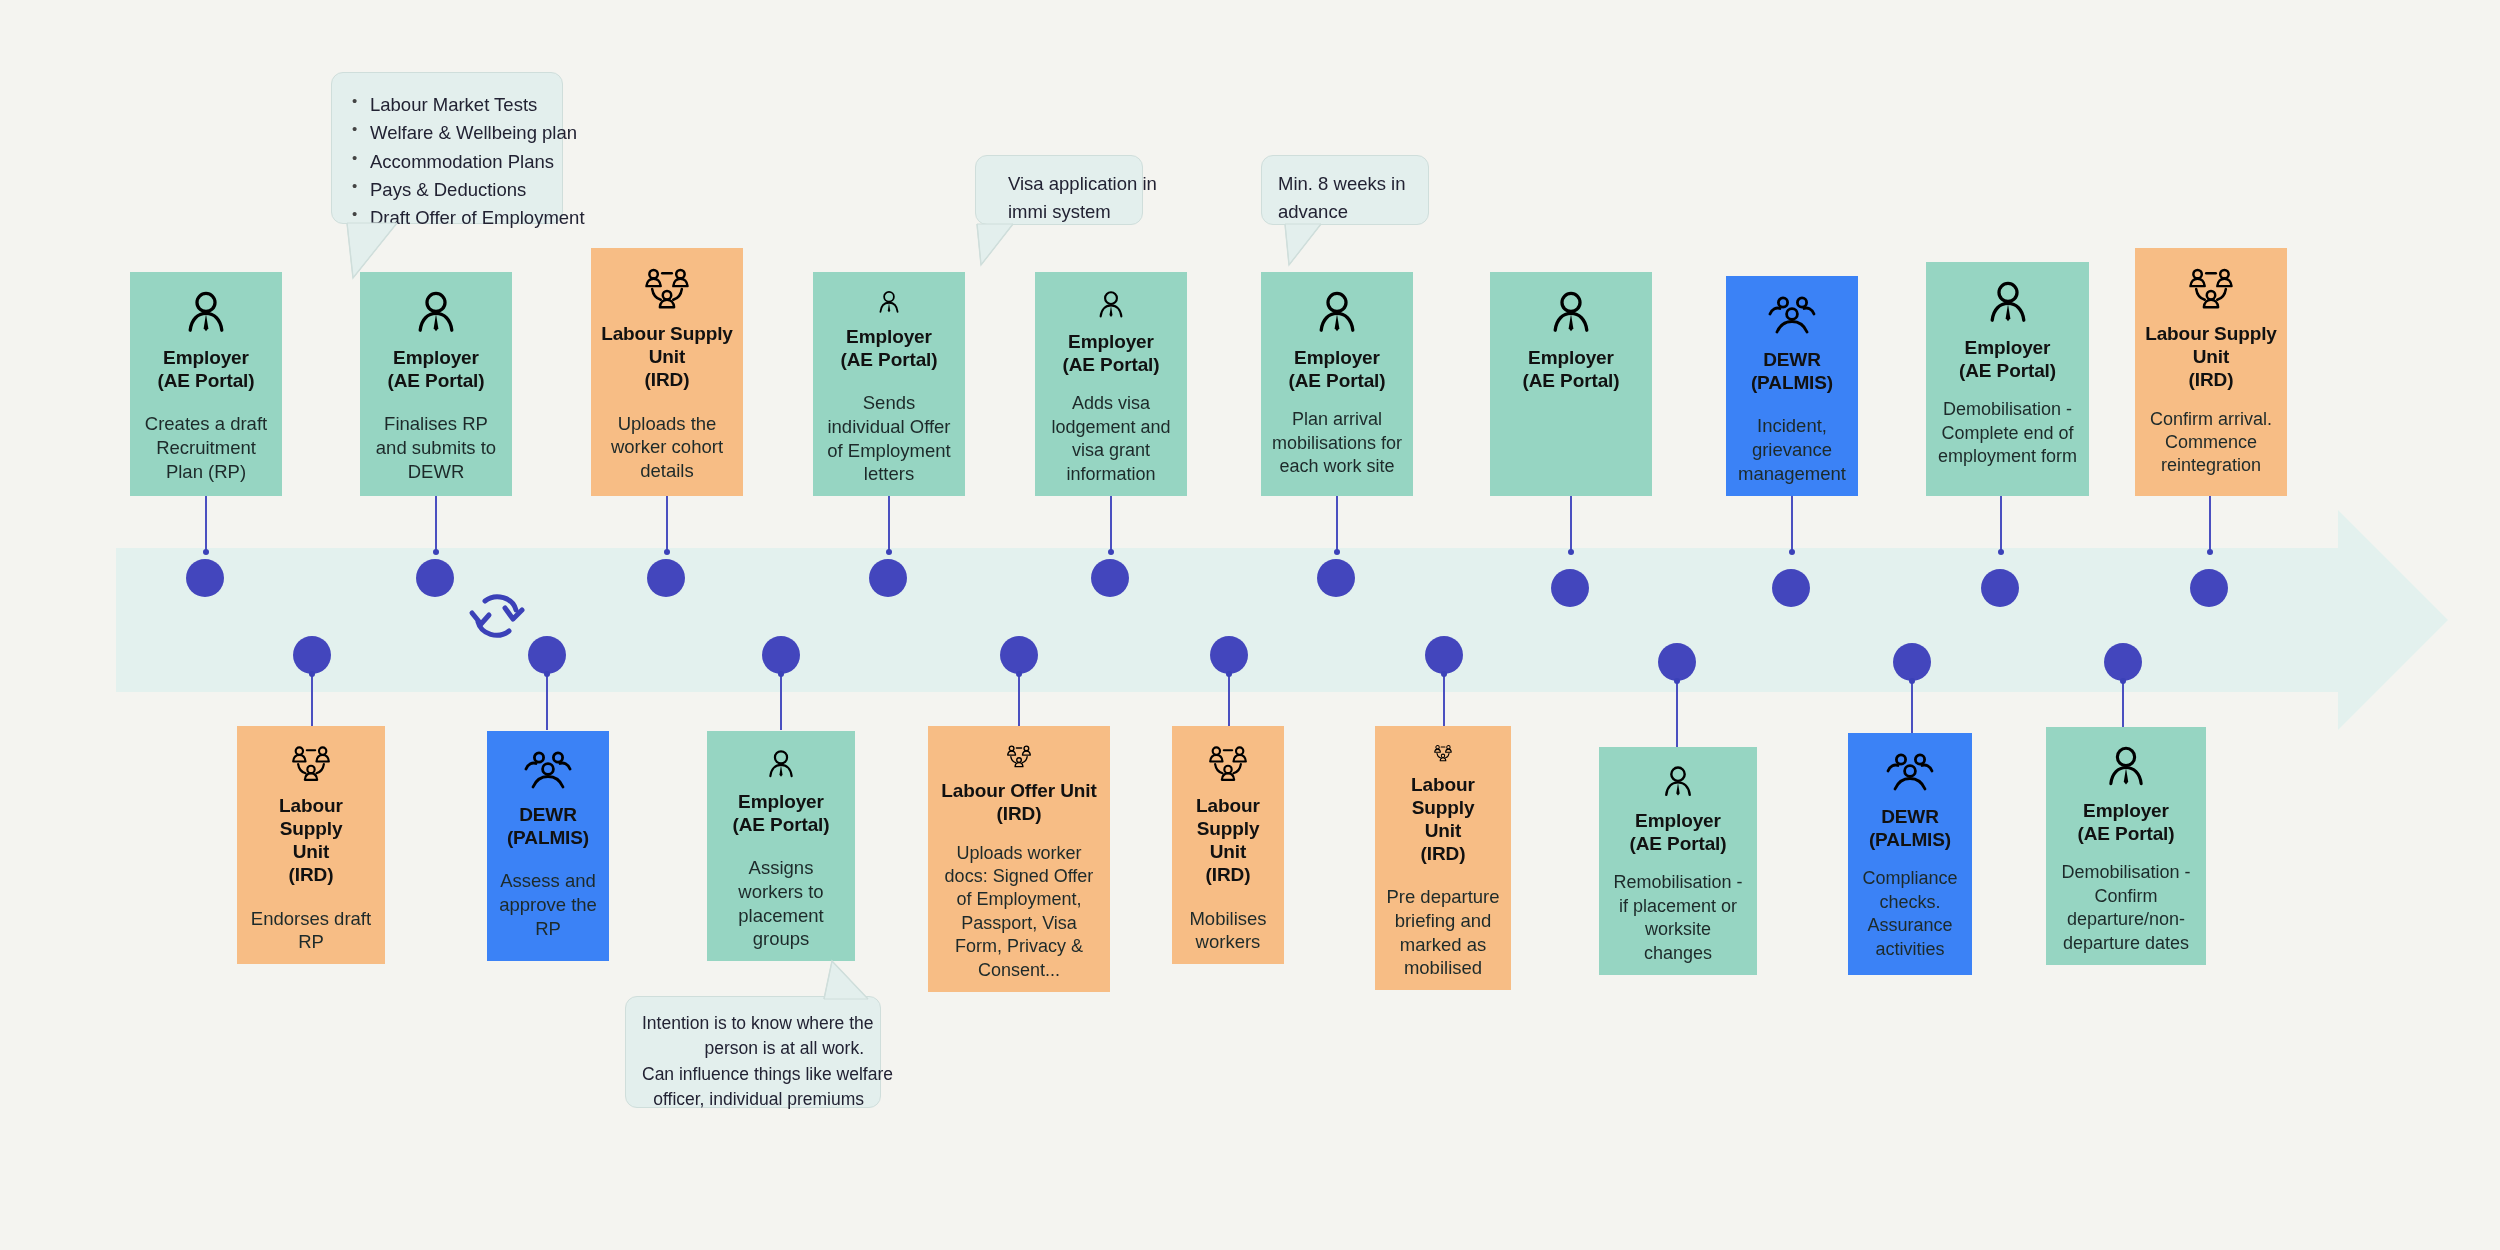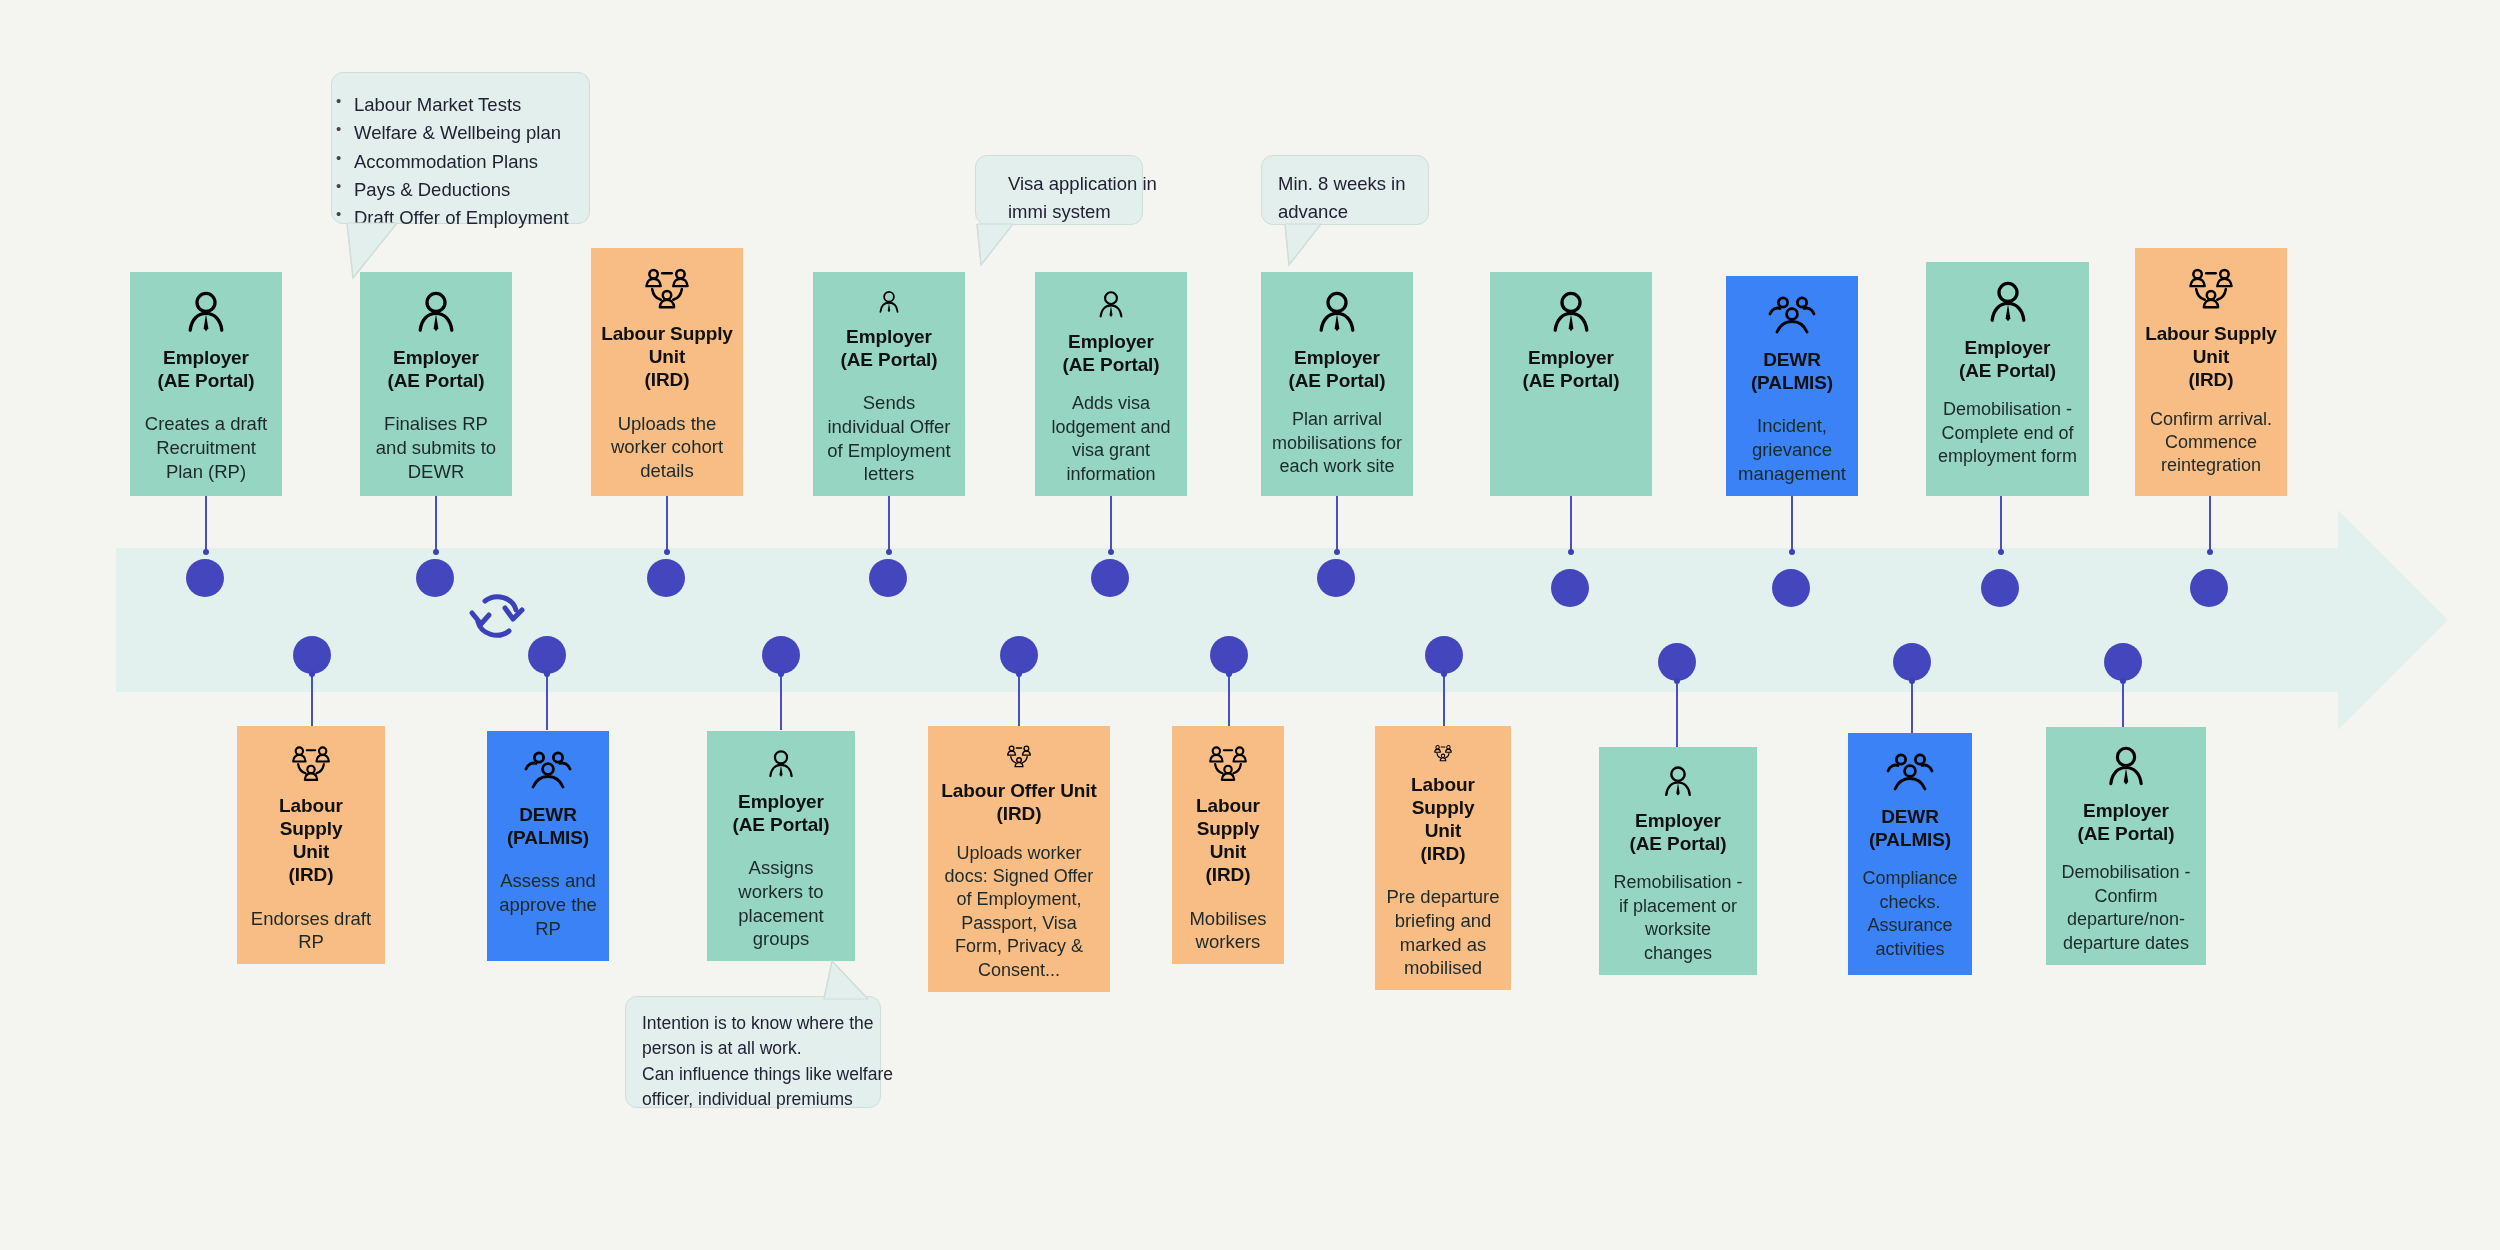--- a/index.html
+++ b/index.html
@@ -444,21 +444,21 @@
     <svg class="card-icon">
         <use href="#ico-person"></use>
       </svg>
     <div class="card-title">
       <div>Employer</div>
         <div>(AE Portal)</div>
     </div>
     <div class="card-desc">Demobilisation - Confirm departure/non-departure dates</div>
   </div>
 
-  <div class="callout" style="left:331px;top:72px;width:259px;height:152px;padding:18px 0;">
+  <div class="callout" style="left:331px;top:72px;width:232px;height:152px;padding:18px 16px;">
     <ul>
       <li>Labour Market Tests</li>
       <li>Welfare &amp; Wellbeing plan</li>
       <li>Accommodation Plans</li>
       <li>Pays &amp; Deductions</li>
       <li>Draft Offer of Employment</li>
     </ul>
   </div>
   <svg width="70" height="60" style="position:absolute;left:345px;top:222px;">
     <path d="M2 1 L52 1 L8 56 Z" fill="#e3efed" stroke="#cfdedb" stroke-width="1"></path>
@@ -476,21 +476,21 @@
 
   <div class="callout" style="left:1261px;top:155px;width:168px;height:70px;padding:14px 16px;">
     <div class="line">Min. 8 weeks in</div>
     <div class="line">advance</div>
   </div>
   <svg width="50" height="46" style="position:absolute;left:1283px;top:223px;">
     <path d="M2 1 L38 1 L6 42 Z" fill="#e3efed" stroke="#cfdedb" stroke-width="1"></path>
     <path d="M2 1 L6 42 L38 1" fill="none" stroke="#cfdedb" stroke-width="1.4"></path>
   </svg>
 
-  <div class="callout" style="left:625px;top:996px;width:256px;height:112px;padding:14px 16px;font-size:17.5px;line-height:1.45;">
+  <div class="callout" style="left:625px;top:996px;width:256px;height:112px;padding:14px 16px;font-size:17.5px;line-height:1.45;text-align:right;">
     <div class="line">Intention is to know where the</div>
     <div class="line">person is at all work.</div>
     <div class="line">Can influence things like welfare</div>
     <div class="line">officer, individual premiums</div>
   </div>
   <svg width="60" height="42" style="position:absolute;left:820px;top:959px;">
     <path d="M4 40 L12 2 L48 40 Z" fill="#e3efed" stroke="#cfdedb" stroke-width="1"></path>
     <path d="M4 40 L12 2 L48 40" fill="none" stroke="#cfdedb" stroke-width="1.4"></path>
   </svg>
 

